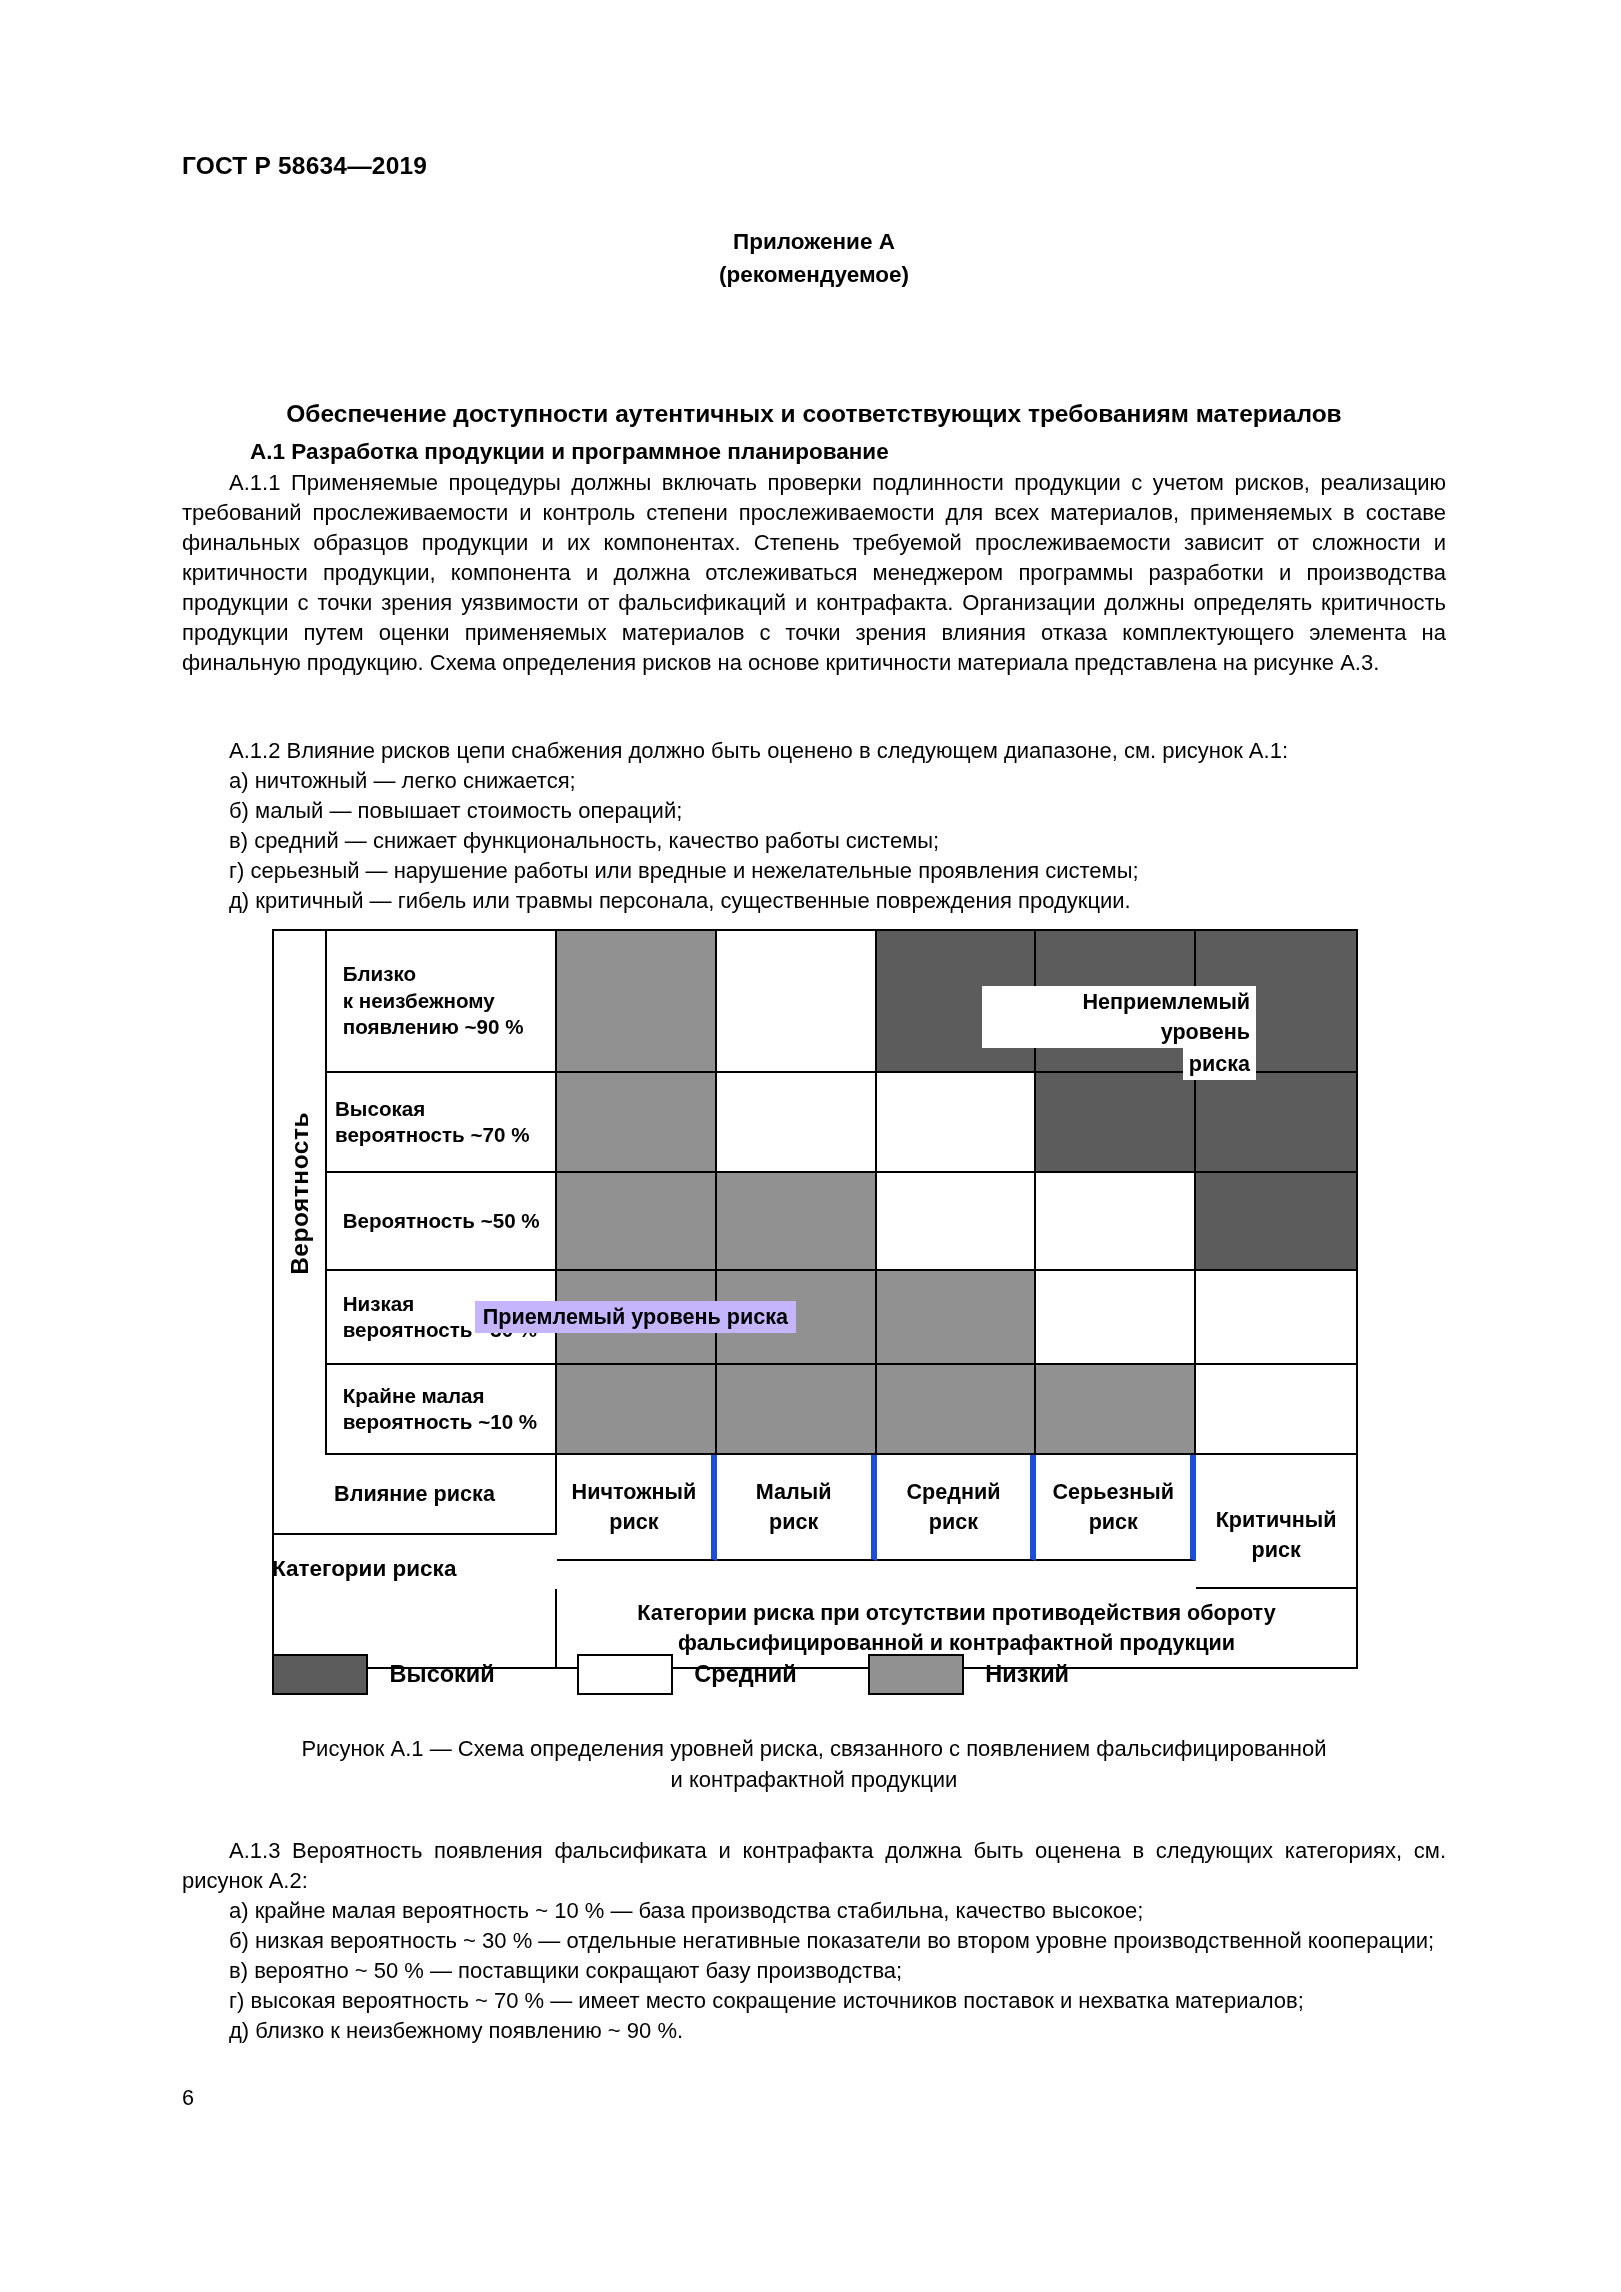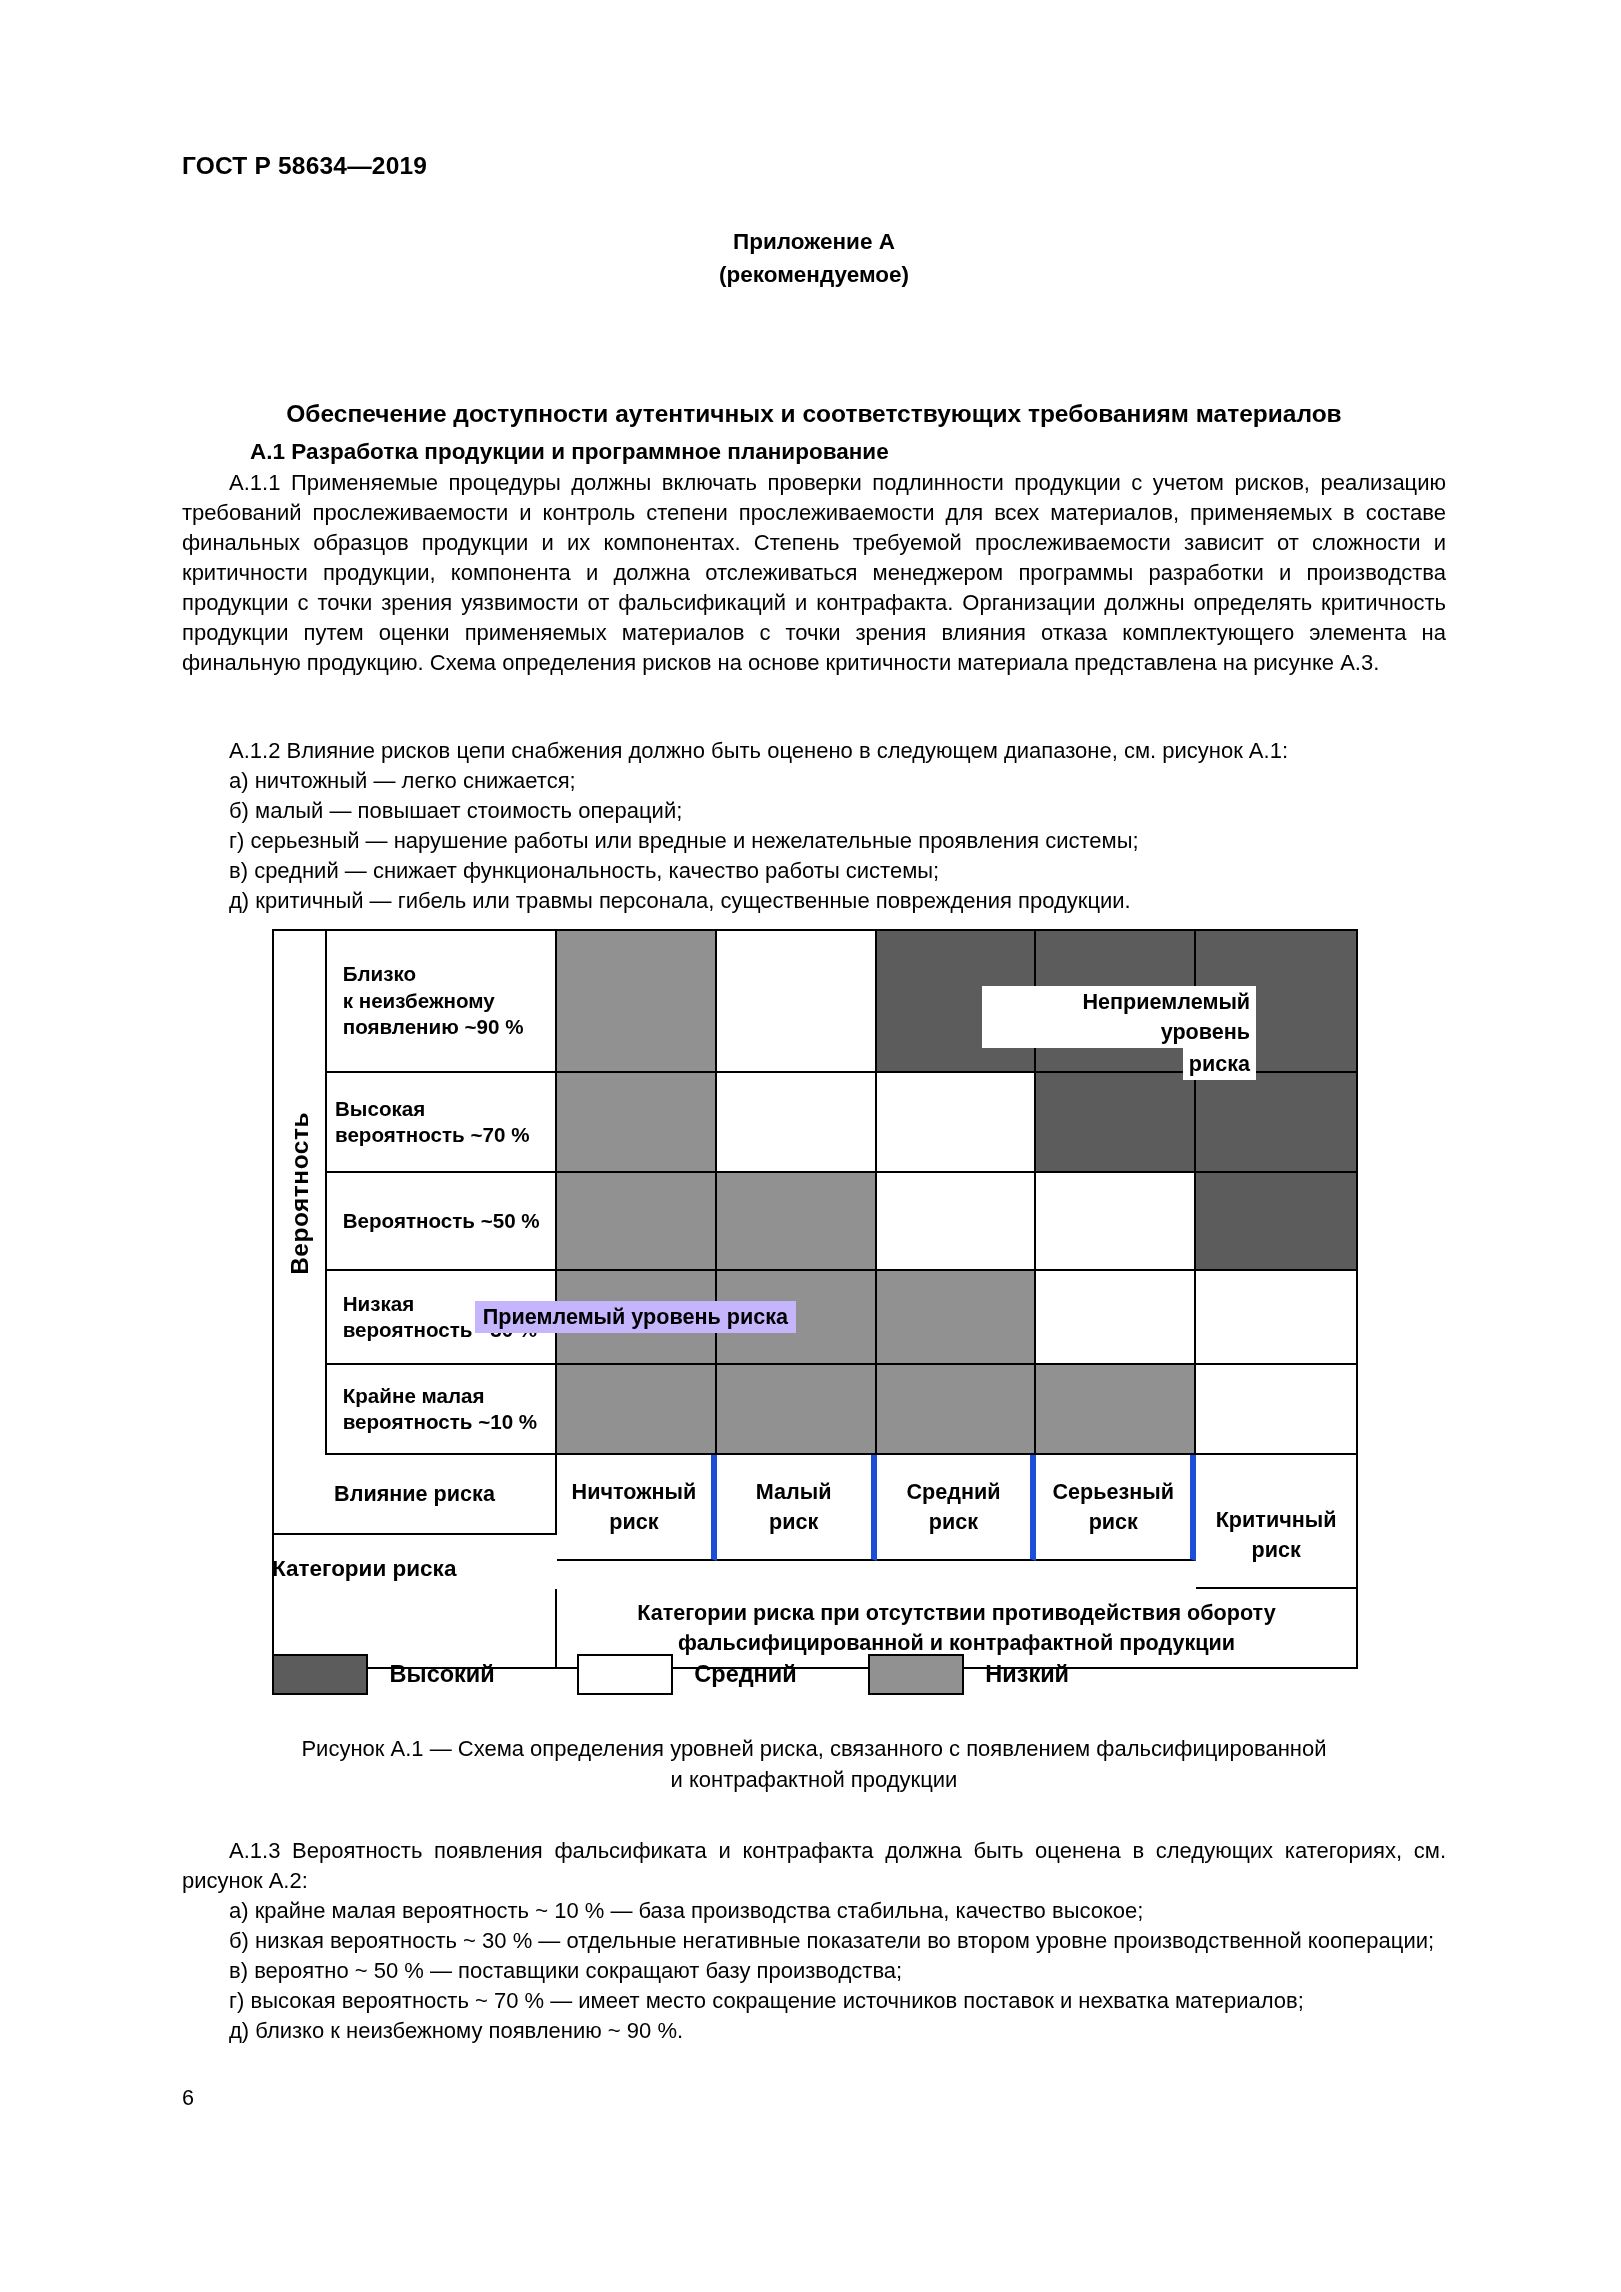--- a/index.html
+++ b/index.html
@@ -300,22 +300,22 @@
   <div class="section-title">А.1  Разработка продукции и программное планирование</div>
 
   <div class="body-text" style="top:468px;">
     <p class="indent">А.1.1  Применяемые процедуры должны включать проверки подлинности продукции с учетом рисков, реализацию требований прослеживаемости и контроль степени прослеживаемости для всех материалов, применяемых в составе финальных образцов продукции и их компонентах. Степень требуемой прослеживаемости зависит от сложности и критичности продукции, компонента и должна отслеживаться менеджером программы разработки и производства продукции с точки зрения уязвимости от фальсификаций и контрафакта. Организации должны определять критичность продукции путем оценки применяемых материалов с точки зрения влияния отказа комплектующего элемента на финальную продукцию. Схема определения рисков на основе критичности материала представлена на рисунке А.3.</p>
   </div>
 
   <div class="body-text" style="top:736px;">
     <p class="indent">А.1.2  Влияние рисков цепи снабжения должно быть оценено в следующем диапазоне, см. рисунок А.1:</p>
     <p class="list-line">а)  ничтожный — легко снижается;</p>
     <p class="list-line">б)  малый — повышает стоимость операций;</p>
+    <p class="list-line">в)  средний — снижает функциональность, качество работы системы;</p>
     <p class="list-line">г)  серьезный — нарушение работы или вредные и нежелательные проявления системы;</p>
-    <p class="list-line">в)  средний — снижает функциональность, качество работы системы;</p>
     <p class="list-line">д)  критичный — гибель или травмы персонала, существенные повреждения продукции.</p>
   </div>
 
   <div class="figure">
     <div class="matrix-outer">
 
       <div class="matrix-grid" style="position:relative;">
 
         <div class="vlabel-cell">
           <span class="vlabel-text">Вероятность</span>

